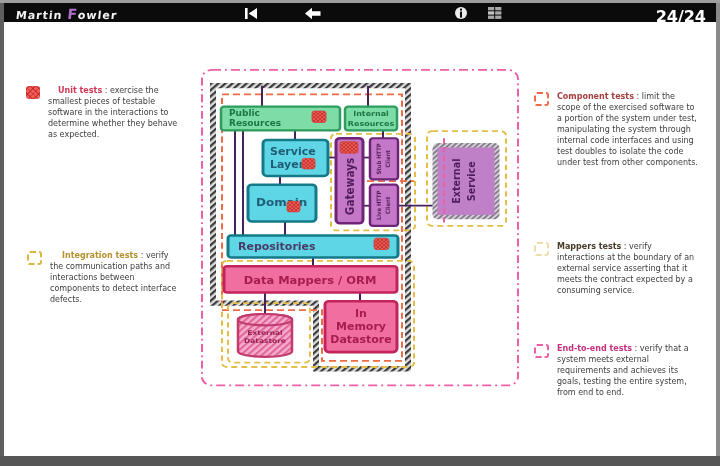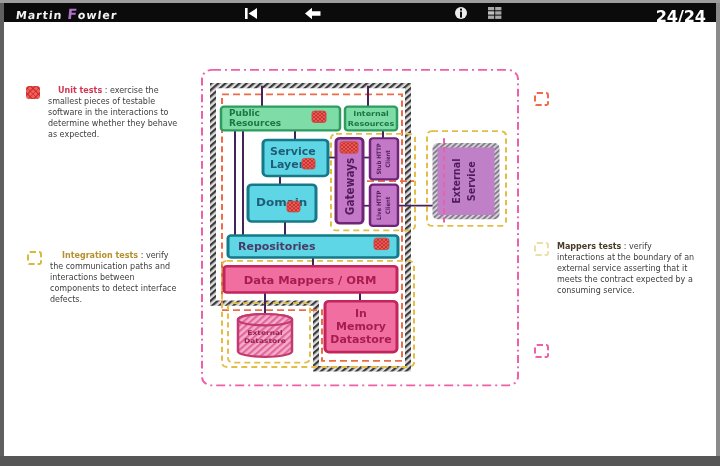--- a/index.html
+++ b/index.html
@@ -90,29 +90,31 @@
     <p class="ltxt" style="width:134px"><b class="hd hd-unit">Unit tests</b><span> : exercise the smallest pieces of testable software in the interactions to determine whether they behave as expected.</span></p>
   </div>
 
   <div class="legend" style="left:27px;top:250px;width:160px;">
     <div class="lg-ic ic-dash ic-integration"></div>
     <p class="ltxt" style="width:133px"><b class="hd hd-integration">Integration tests</b><span> : verify the communication paths and interactions between components to detect interface defects.</span></p>
   </div>
 
   <div class="legend" style="left:534px;top:91px;width:166px;">
     <div class="lg-ic ic-dash ic-component"></div>
+    <p class="ltxt" style="width:142px"><b class="hd hd-component">Component tests</b><span> : limit the scope of the exercised software to a portion of the system under test, manipulating the system through internal code interfaces and using test doubles to isolate the code under test from other components.</span></p>
   </div>
 
   <div class="legend" style="left:534px;top:241px;width:166px;">
     <div class="lg-ic ic-dash ic-contract"></div>
     <p class="ltxt" style="width:142px"><b class="hd hd-contract">Mappers tests</b><span> : verify interactions at the boundary of an external service asserting that it meets the contract expected by a consuming service.</span></p>
   </div>
 
   <div class="legend" style="left:534px;top:343px;width:166px;">
     <div class="lg-ic ic-dash ic-endtoend"></div>
+    <p class="ltxt" style="width:142px"><b class="hd hd-endtoend">End-to-end tests</b><span> : verify that a system meets external requirements and achieves its goals, testing the entire system, from end to end.</span></p>
   </div>
 
   <svg style="position:absolute;left:193px;top:55px;" width="340" height="390" viewBox="193 55 340 445" preserveAspectRatio="none">
     <svg viewBox="193 55 340 390" width="340" height="445" x="193" y="55"></svg>
     <defs>
       <pattern id="bw" width="5" height="5" patternUnits="userSpaceOnUse" patternTransform="rotate(45)">
         <rect width="5" height="5" fill="#dedede"></rect>
           <rect width="2.4" height="5" fill="#3a3a3a"></rect>
       </pattern>
       <pattern id="redx" width="4" height="4" patternUnits="userSpaceOnUse">

